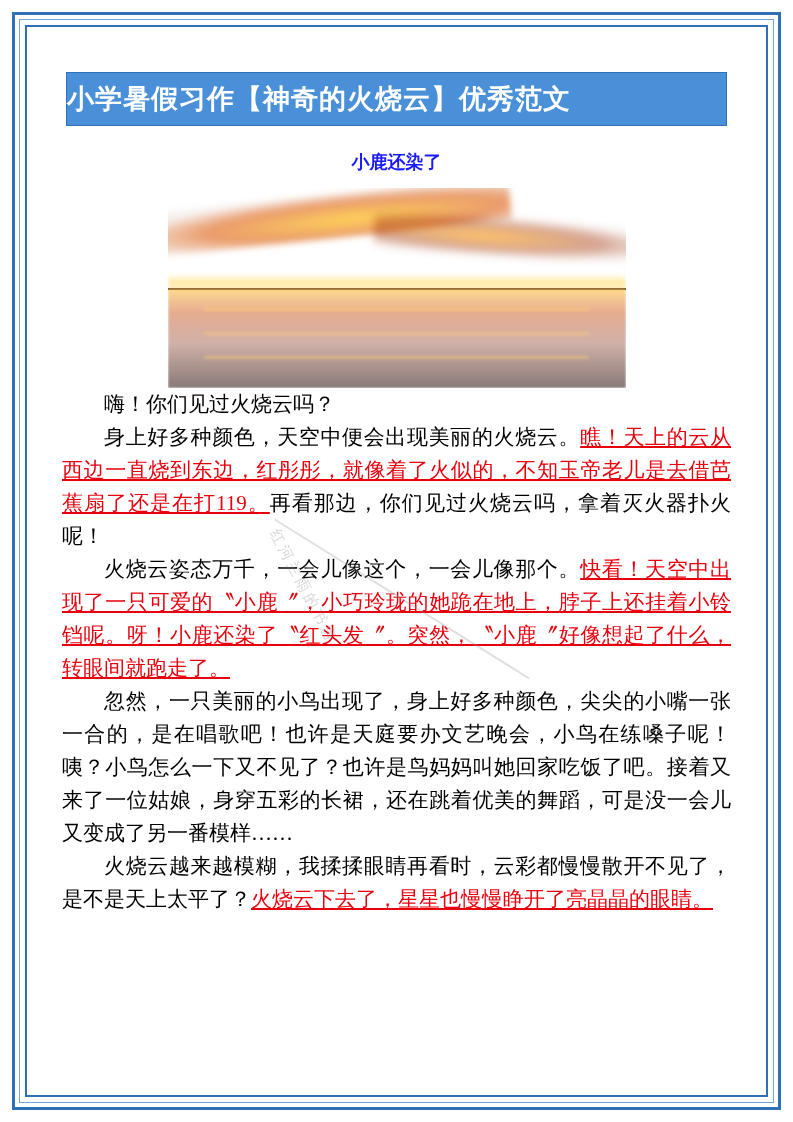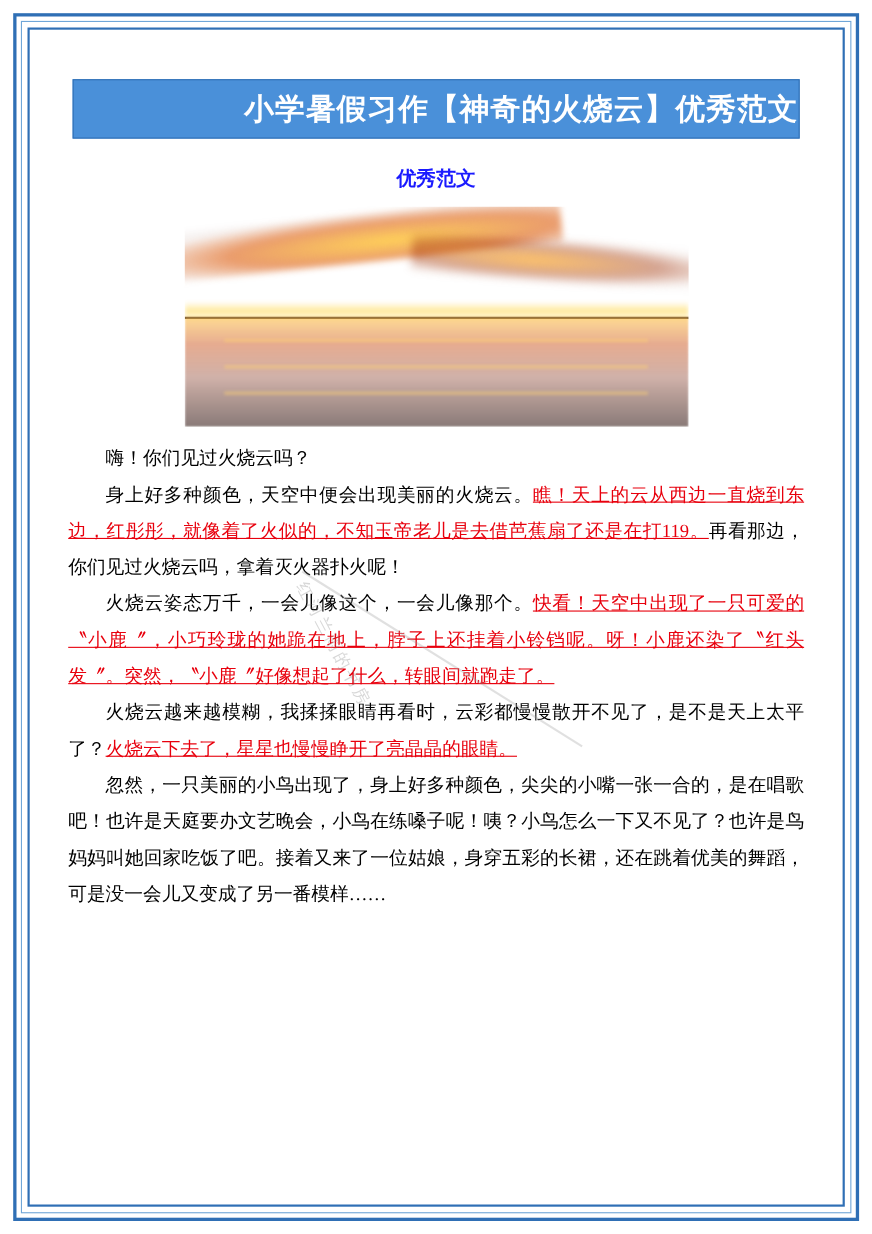--- a/index.html
+++ b/index.html
@@ -58,21 +58,21 @@
     right: 46px;
     bottom: 40px;
   }
 
   .title-banner {
     background: #4a90d9;
     border: 1px solid #2f6fb5;
     height: 52px;
     display: flex;
     align-items: center;
-    justify-content: flex-end;
+    justify-content: flex-start;
     margin: 14px 20px 0 20px;
   }
   .title-banner .title-text {
     color: #ffffff;
     font-size: 27px;
     font-weight: bold;
     letter-spacing: 1px;
     font-family: "Liberation Serif", serif;
     white-space: nowrap;
   }
@@ -170,23 +170,22 @@
   .photo .streak {
     position: absolute;
     left: 8%;
     right: 8%;
     height: 3px;
     background: rgba(255,210,110,0.45);
     filter: blur(1.5px);
   }
 
   .body-text {
-    margin-top: 12px;
     padding: 0 16px 0 16px;
-    font-size: 17px;
+    font-size: 21px;
     line-height: 33px;
     color: #000000;
     font-family: "Liberation Serif", serif;
     text-align: justify;
   }
   .para {
     text-indent: 2em;
     margin: 0;
   }
   .hl {
@@ -235,21 +234,21 @@
   <div class="frame-outer"></div>
   <div class="frame-mid"></div>
   <div class="frame-inner"></div>
 
   <div class="content">
 
     <div class="title-banner">
       <span class="title-text">小学暑假习作【神奇的火烧云】优秀范文</span>
     </div>
 
-    <div class="subtitle">优秀范文</div>
+    <div class="subtitle">小鹿还染了</div>
 
     <div class="photo-wrap">
       <div class="photo">
         <div class="cloud-a"></div>
         <div class="cloud-b"></div>
         <div class="sunband"></div>
         <div class="horizon"></div>
         <div class="reflect"></div>
         <div class="streak" style="top:60%"></div>
         <div class="streak" style="top:72%"></div>
@@ -261,24 +260,24 @@
       <p class="para">
         <span>嗨！你们见过火烧云吗？</span>
       </p>
       <p class="para">
         <span>身上好多种颜色，天空中便会出现美丽的火烧云。</span><span class="hl">瞧！天上的云从西边一直烧到东边，红彤彤，就像着了火似的，不知玉帝老儿是去借芭蕉扇了还是在打119。</span><span>再看那边，你们见过火烧云吗，拿着灭火器扑火呢！</span>
       </p>
       <p class="para">
         <span>火烧云姿态万千，一会儿像这个，一会儿像那个。</span><span class="hl">快看！天空中出现了一只可爱的〝小鹿〞，小巧玲珑的她跪在地上，脖子上还挂着小铃铛呢。呀！小鹿还染了〝红头发〞。突然，〝小鹿〞好像想起了什么，转眼间就跑走了。</span>
       </p>
       <p class="para">
+        <span>忽然，一只美丽的小鸟出现了，身上好多种颜色，尖尖的小嘴一张一合的，是在唱歌吧！也许是天庭要办文艺晚会，小鸟在练嗓子呢！咦？小鸟怎么一下又不见了？也许是鸟妈妈叫她回家吃饭了吧。接着又来了一位姑娘，身穿五彩的长裙，还在跳着优美的舞蹈，可是没一会儿又变成了另一番模样……</span>
+      </p>
+      <p class="para">
         <span>火烧云越来越模糊，我揉揉眼睛再看时，云彩都慢慢散开不见了，是不是天上太平了？</span><span class="hl">火烧云下去了，星星也慢慢睁开了亮晶晶的眼睛。</span>
-      </p>
-      <p class="para">
-        <span>忽然，一只美丽的小鸟出现了，身上好多种颜色，尖尖的小嘴一张一合的，是在唱歌吧！也许是天庭要办文艺晚会，小鸟在练嗓子呢！咦？小鸟怎么一下又不见了？也许是鸟妈妈叫她回家吃饭了吧。接着又来了一位姑娘，身穿五彩的长裙，还在跳着优美的舞蹈，可是没一会儿又变成了另一番模样……</span>
       </p>
     </div>
 
   </div>
 
   <div class="watermark">
     <div class="wm-line"></div>
     <div class="wm-text">红河兰雨的书房</div>
   </div>
 

